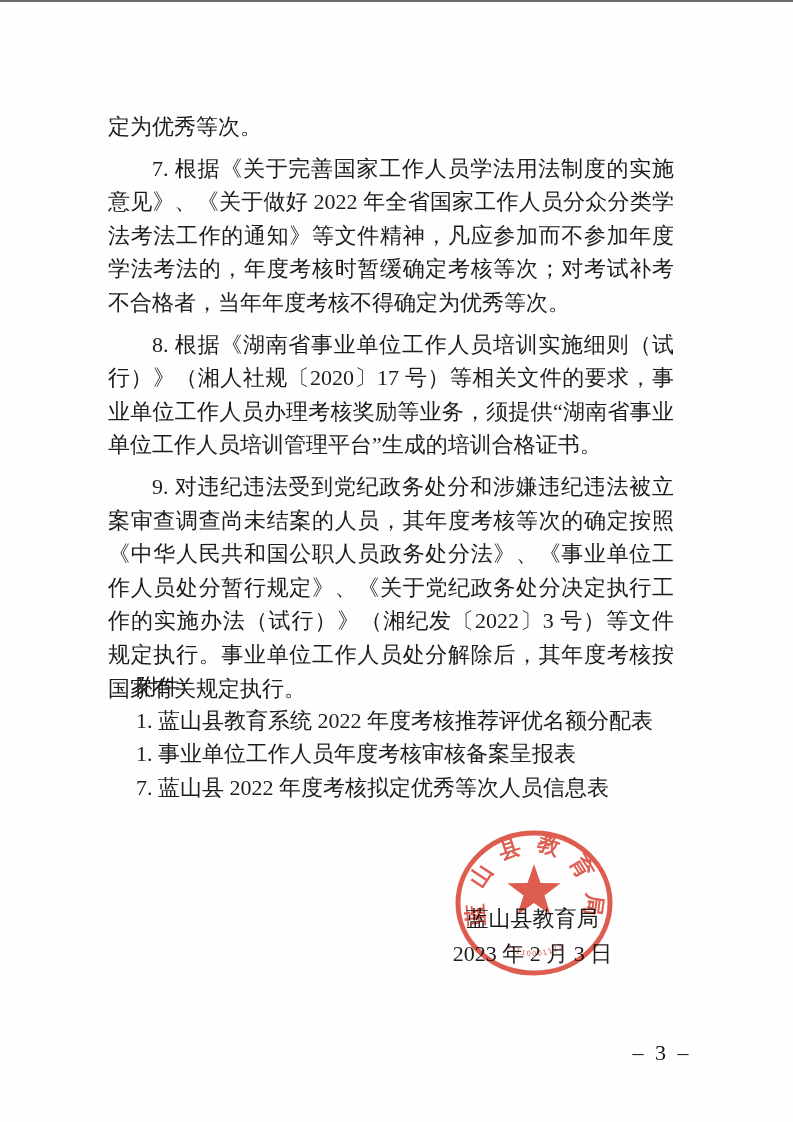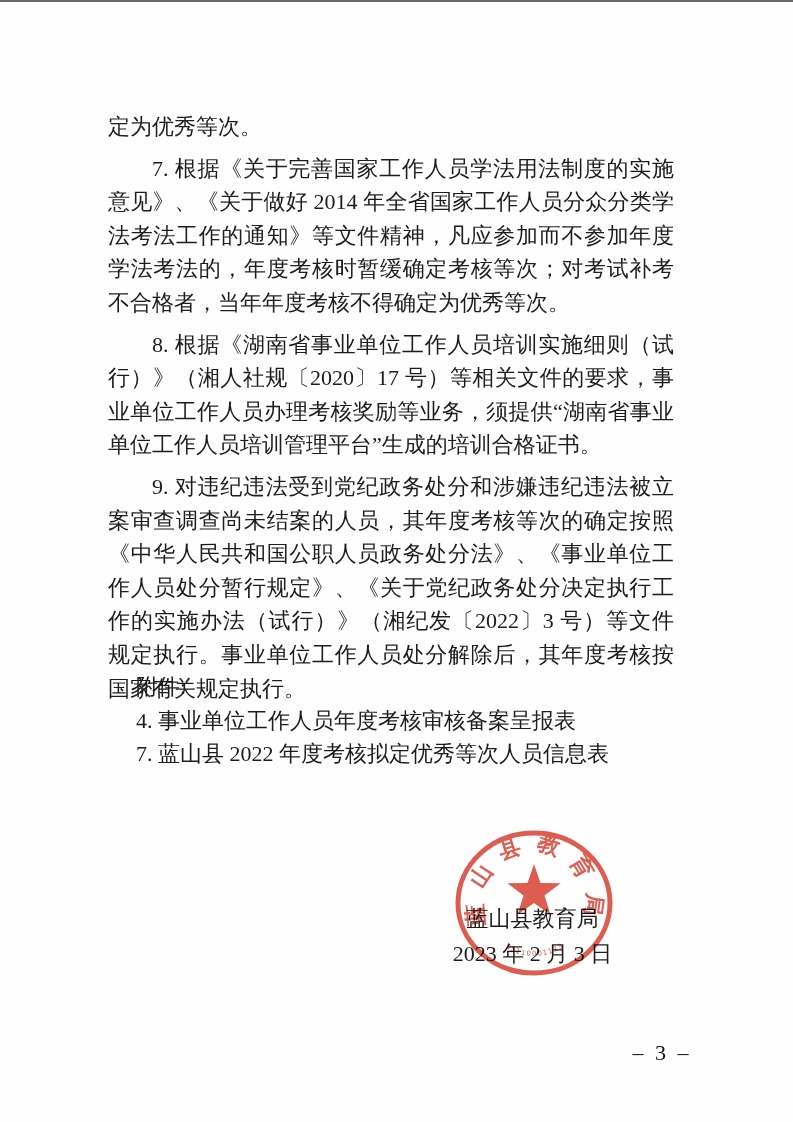--- a/index.html
+++ b/index.html
@@ -105,28 +105,29 @@
 </style>
 </head>
 <body>
 
 <div class="page">
 
   <div class="scan-edge"></div>
 
   <main class="body-text">
     <p>定为优秀等次。</p>
-    <p class="indent">7. 根据《关于完善国家工作人员学法用法制度的实施意见》、《关于做好 2014 年全省国家工作人员分众分类学法考法工作的通知》等文件精神，凡应参加而不参加年度学法考法的，年度考核时暂缓确定考核等次；对考试补考不合格者，当年年度考核不得确定为优秀等次。</p>
+    <p class="indent">7. 根据《关于完善国家工作人员学法用法制度的实施意见》、《关于做好 2022 年全省国家工作人员分众分类学法考法工作的通知》等文件精神，凡应参加而不参加年度学法考法的，年度考核时暂缓确定考核等次；对考试补考不合格者，当年年度考核不得确定为优秀等次。</p>
     <p class="indent">8. 根据《湖南省事业单位工作人员培训实施细则（试行）》（湘人社规〔2020〕17 号）等相关文件的要求，事业单位工作人员办理考核奖励等业务，须提供“湖南省事业单位工作人员培训管理平台”生成的培训合格证书。</p>
     <p class="indent">9. 对违纪违法受到党纪政务处分和涉嫌违纪违法被立案审查调查尚未结案的人员，其年度考核等次的确定按照《中华人民共和国公职人员政务处分法》、《事业单位工作人员处分暂行规定》、《关于党纪政务处分决定执行工作的实施办法（试行）》（湘纪发〔2022〕3 号）等文件规定执行。事业单位工作人员处分解除后，其年度考核按国家有关规定执行。</p>
   </main>
 
   <section class="attachments">
     <div class="attachments-heading">附件:</div>
-    <div class="attachment-item">4. 事业单位工作人员年度考核审核备案呈报表</div>
+    <div class="attachment-item">1. 蓝山县教育系统 2022 年度考核推荐评优名额分配表</div>
+    <div class="attachment-item">1. 事业单位工作人员年度考核审核备案呈报表</div>
     <div class="attachment-item">7. 蓝山县 2022 年度考核拟定优秀等次人员信息表</div>
   </section>
 
   <div class="signature">
     <div class="issuer">蓝山县教育局</div>
     <div class="date">2023 年 2 月 3 日</div>
   </div>
 
   <svg class="seal" viewBox="0 0 164 148" xmlns="http://www.w3.org/2000/svg">
     <defs>

